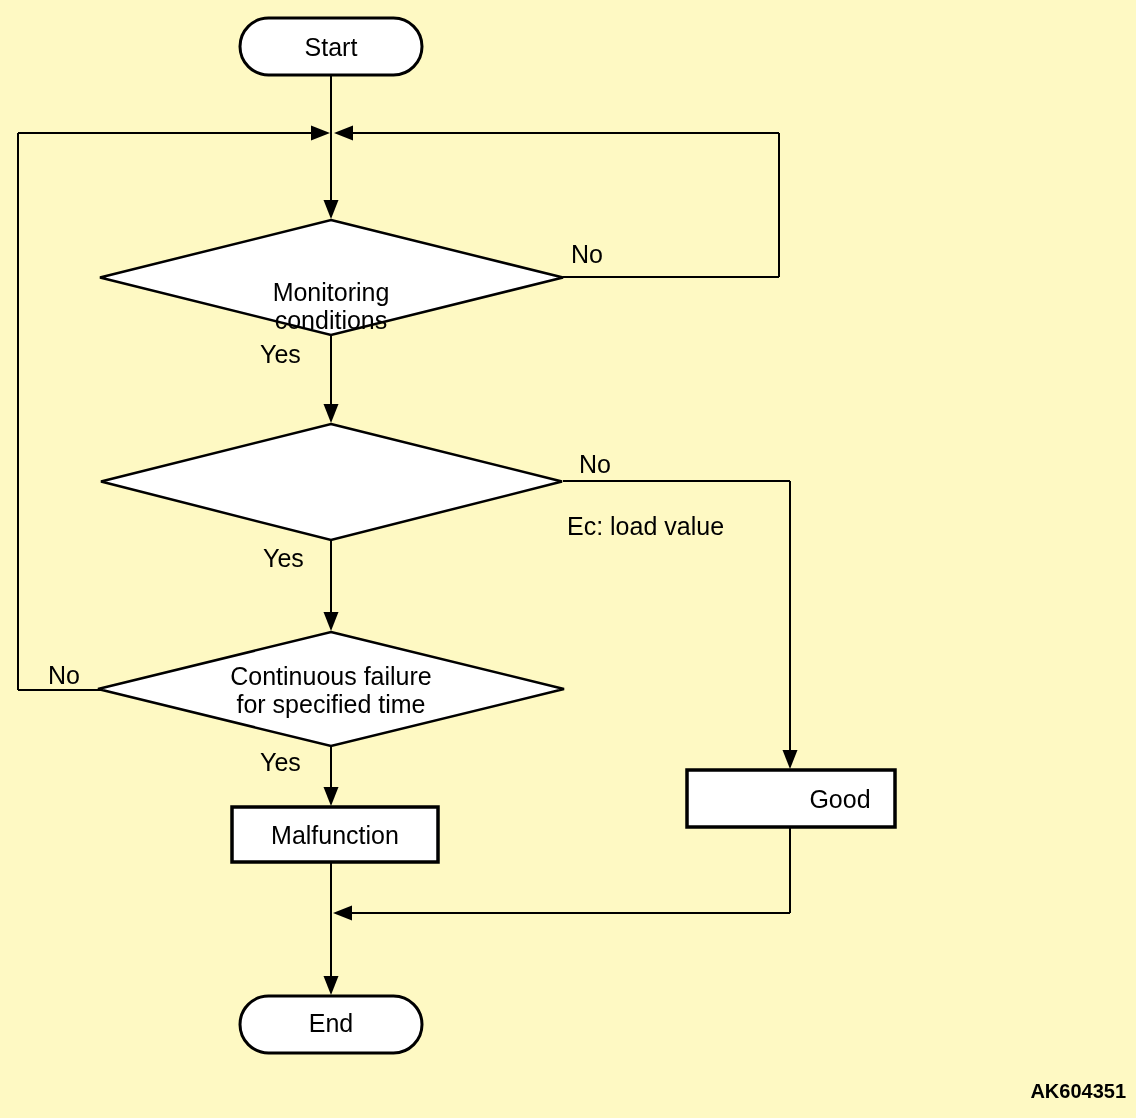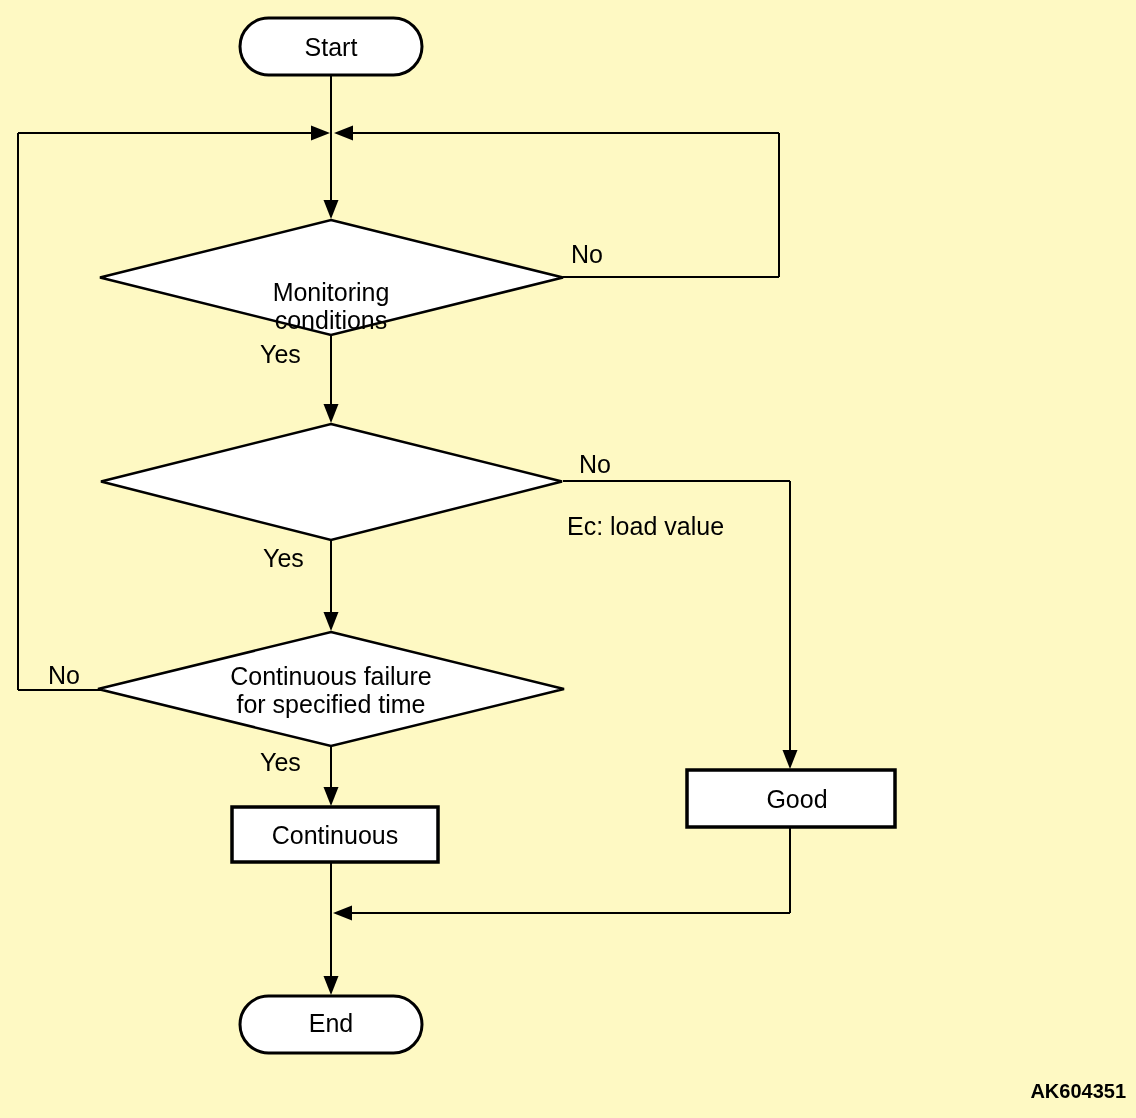--- a/index.html
+++ b/index.html
@@ -94,23 +94,23 @@
 
   <div class="node-lbl" style="left:240px; top:18px; width:182px; height:57px;">Start</div>
 
   <div class="node-lbl" style="left:181px; top:248px; width:300px; height:56px;margin-top:30px;">Monitoring
 conditions</div>
 
 
   <div class="node-lbl" style="left:181px; top:662px; width:300px; height:56px;">Continuous failure
 for specified time</div>
 
-  <div class="node-lbl" style="left:232px; top:807px; width:206px; height:55px;">Continuous</div>
+  <div class="node-lbl" style="left:232px; top:807px; width:206px; height:55px;">Malfunction</div>
 
-  <div class="node-lbl" style="left:687px; top:770px; width:220px; height:57px;">Good</div>
+  <div class="node-lbl" style="left:687px; top:770px; width:220px; height:57px;padding-left:43px;">Good</div>
 
   <div class="node-lbl" style="left:240px; top:996px; width:182px; height:53px;">End</div>
 
   <div class="lbl" style="left:571px; top:240px;">No</div>
 
   <div class="lbl" style="left:260px; top:340px;">Yes</div>
 
   <div class="lbl" style="left:579px; top:450px;">No</div>
 
   <div class="lbl" style="left:263px; top:544px;">Yes</div>

